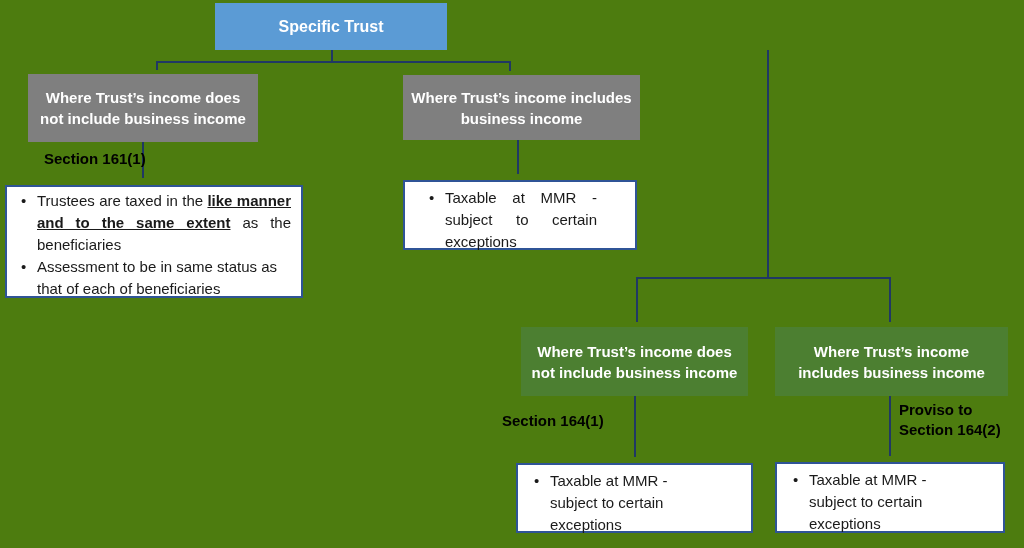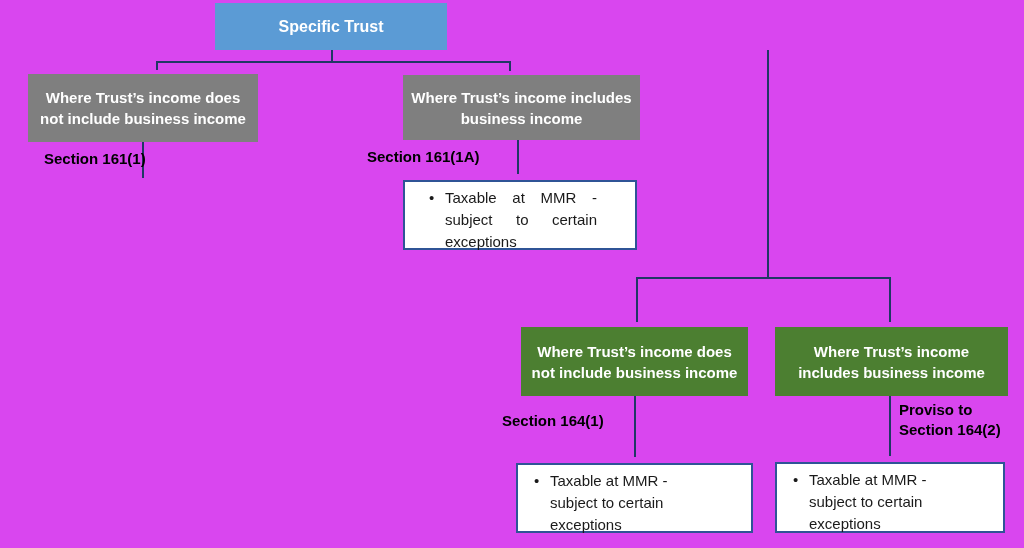--- a/index.html
+++ b/index.html
@@ -1,19 +1,19 @@
 <!DOCTYPE html>
 <html style="--blue: #5B9BD5; --gray: #7F7F7F; --green: #4C7F31; --line: #203864; --box-border: #2F5496;"><head>
 <meta charset="utf-8">
 <style>
   html,body{margin:0;padding:0;background:#ffffff;}
   #canvas{
     position:relative;
     width:1024px;height:548px;
-    background:#d946ef;
+    background:#4d7c0f;
     font-family:"Liberation Sans", sans-serif;
     overflow:hidden;
   }
   #connectors{position:absolute;left:0;top:0;width:1024px;height:548px;pointer-events:none;}
   #connectors path{stroke:var(--line,#203864);stroke-width:2;fill:none;}
 
   .top-node{
     position:absolute;
     background:var(--blue,#5B9BD5);
     color:#ffffff;
@@ -98,22 +98,27 @@
   <div class="mid-node gray-node" style="left:28px;top:74px;width:230px;height:68px;">
     <span>Where Trust’s income does not include business income</span>
   </div>
 
   <div class="mid-node gray-node" style="left:403px;top:75px;width:237px;height:65px;">
     <span>Where Trust’s income includes business income</span>
   </div>
 
   <div class="sec-label" style="left:8px;top:149px;margin-left:36px;">Section 161(1)</div>
 
-  <div class="sec-label" style="left:367px;top:147px;">Section 161(1A)</div>
 
+  <div class="detail-box" id="detail-161-1" style="left:5px;top:185px;width:298px;height:113px;">
+    <div class="bullet justify">
+      <span>Trustees are taxed in the </span><span class="emph">like manner and to the same extent</span><span> as the beneficiaries</span>
+    </div>
+    <div class="bullet">Assessment to be in same status as that of each of beneficiaries</div>
+  </div>
 
   <div class="detail-box" id="detail-161-1a" style="left:403px;top:180px;width:234px;height:70px;">
     <div class="bullet justify">Taxable at MMR - subject to certain exceptions</div>
   </div>
 
   <div class="mid-node green-node" style="left:521px;top:327px;width:227px;height:69px;">
     <span>Where Trust’s income does not include business income</span>
   </div>
 
   <div class="mid-node green-node" style="left:775px;top:327px;width:233px;height:69px;">

